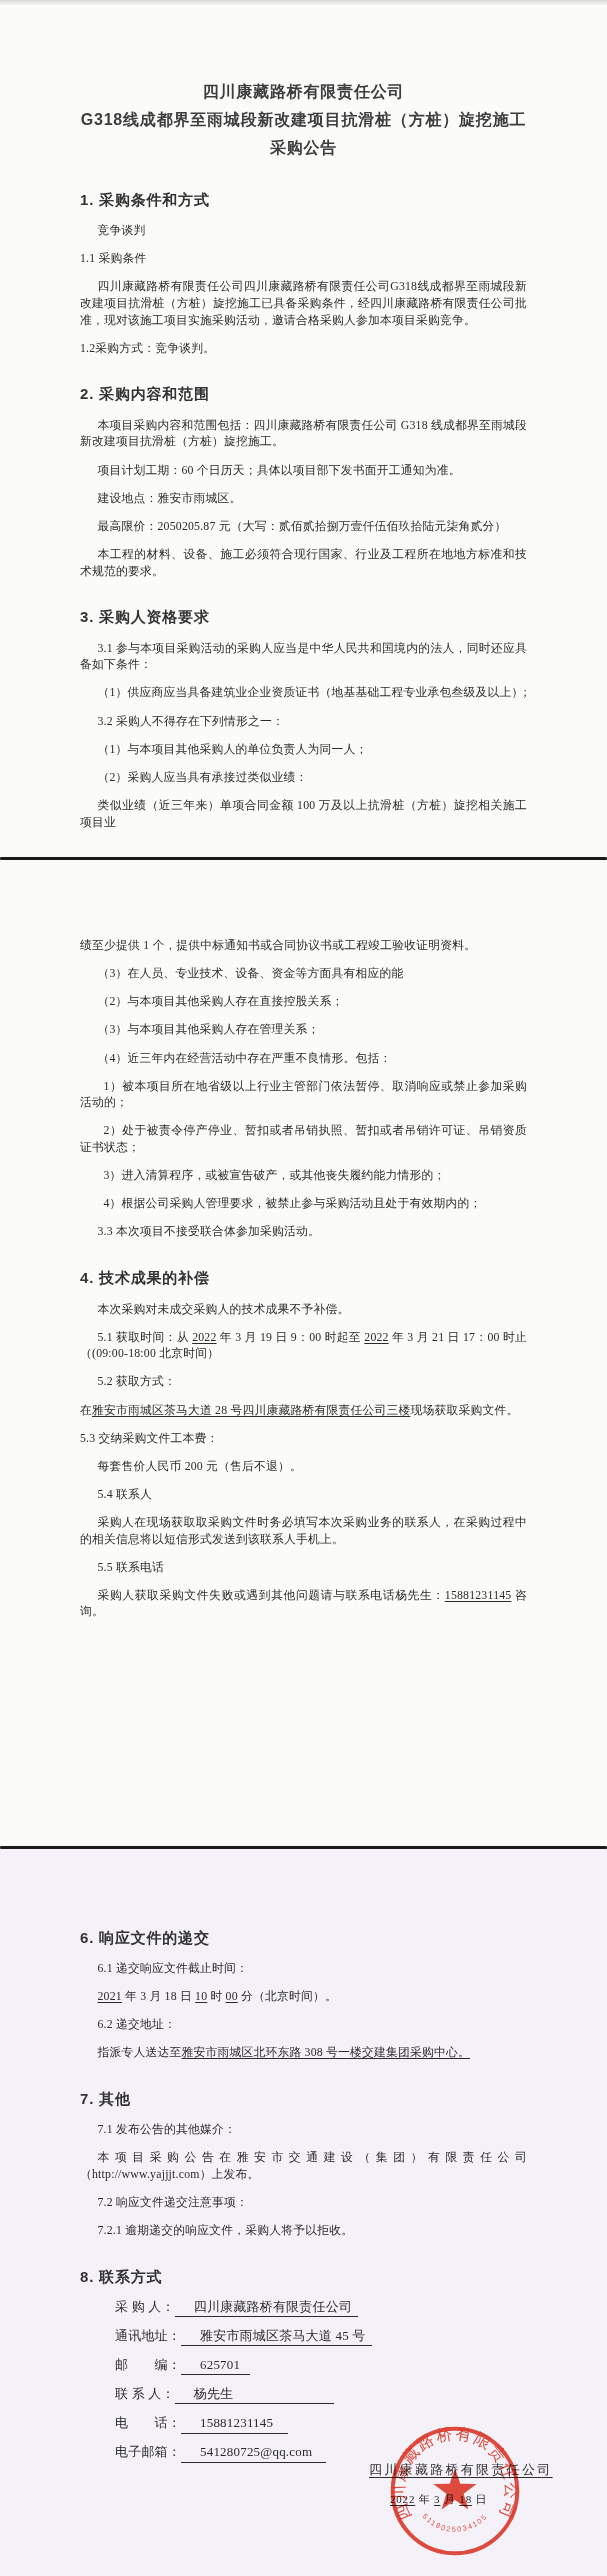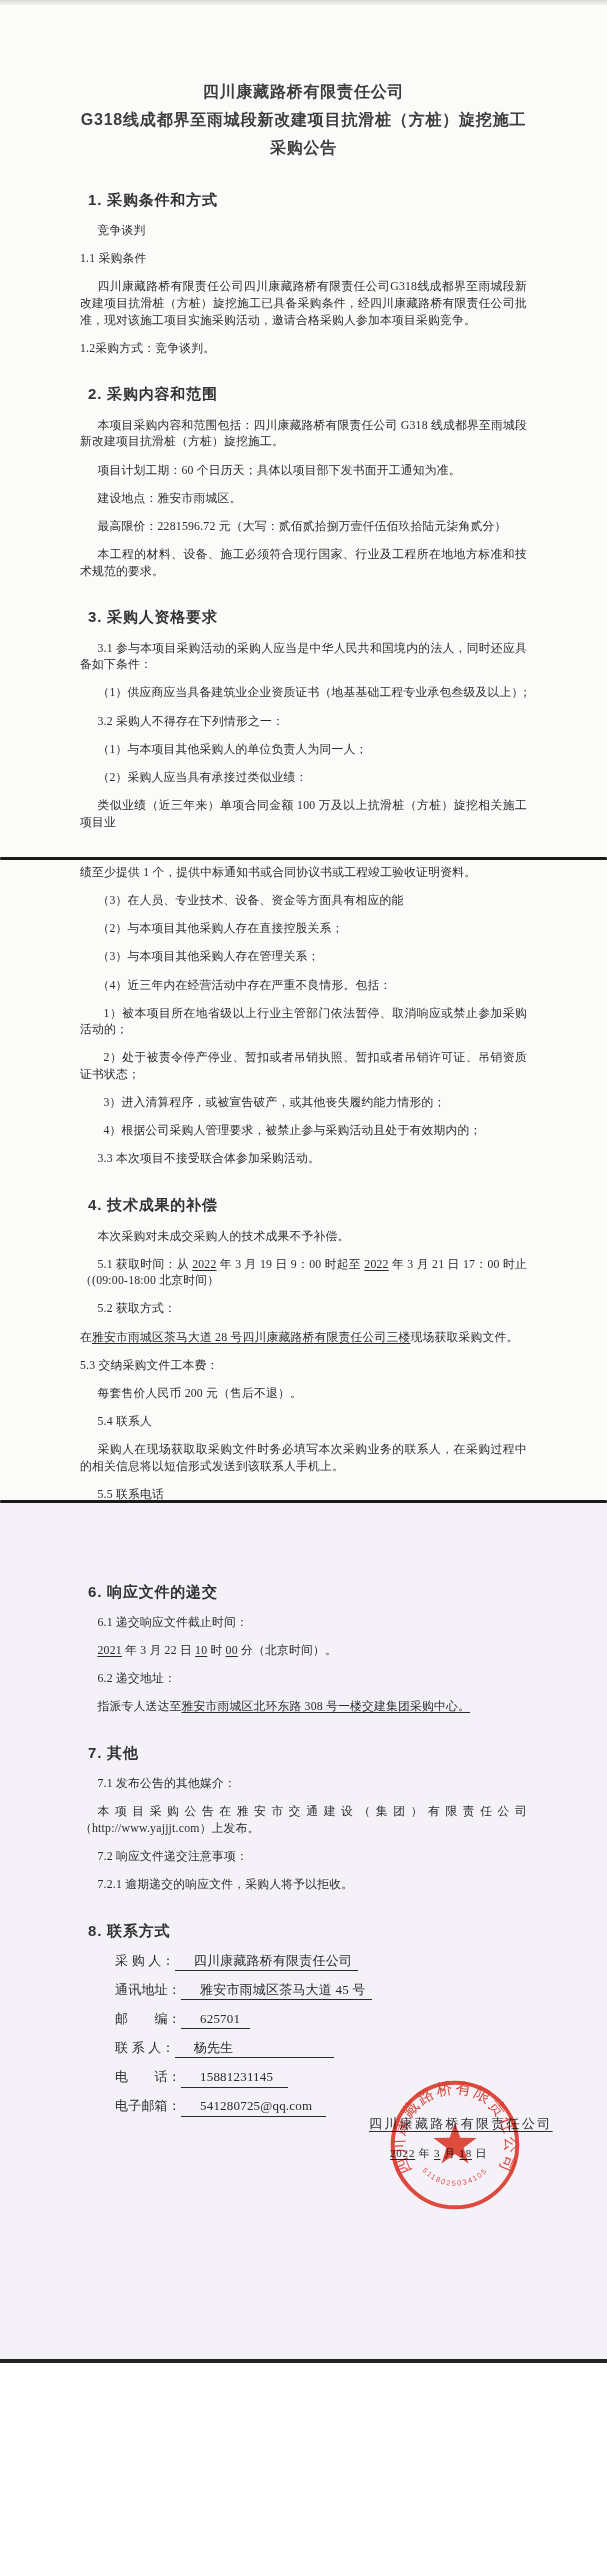--- a/index.html
+++ b/index.html
@@ -3,25 +3,25 @@
 <meta charset="utf-8">
 <style>
   html,body{margin:0;padding:0;background:#fff;}
   body{width:607px;font-family:"Liberation Serif","DejaVu Serif",serif;color:#2b2b2b;}
   .doc{width:607px;}
   .edge-top{height:4.6px;background:linear-gradient(#d8d8d4,#f4f4f0);}
   .edge-bottom{height:4.6px;background:#22221f;}
   .sep{height:3px;background:#1b1b18;border-radius:1.5px;box-shadow:0 0 0.8px #555;}
   .page{position:relative;box-sizing:border-box;padding:0 80px;overflow:hidden;}
   .p1{height:852px;padding-top:73px;background:#fbfbf9;}
-  .p2{height:640px;background:#fbfbf9;}
+  .p2{height:986px;padding-top:73px;background:#fbfbf9;}
   .p3{height:856px;padding-top:33px;background:#f5f1f8;}
   .title{margin:0 -15px;text-align:center;font-family:"Liberation Sans","DejaVu Sans",sans-serif;font-weight:700;font-size:16px;line-height:28px;color:#3d3d3d;}
   .title span{display:block;letter-spacing:0.8px;}
-  .h{font-family:"Liberation Sans","DejaVu Sans",sans-serif;font-size:15px;font-weight:700;margin:26px 8px 0;line-height:23px;letter-spacing:0.8px;color:#333;}
+  .h{font-family:"Liberation Sans","DejaVu Sans",sans-serif;font-size:15px;font-weight:700;margin:26px 0 0;line-height:23px;letter-spacing:0.8px;color:#333;}
   p{font-size:11.8px;line-height:16.7px;margin:11.4px 0 0;text-align:justify;letter-spacing:0.2px;}
   .ind{text-indent:17.5px;}
   .ind2{text-indent:23.5px;}
   .u{text-decoration:underline;text-underline-offset:2.3px;}
   .crow{margin:10.6px 0 0;font-size:13px;text-align:left;}
   .crow .lbl{display:inline-block;min-width:68px;}
   .crow .val{display:inline-block;min-width:161px;border-bottom:1px solid #2b2b2b;padding:0 6px 0.8px 1.5px;}
   .sig-co{position:absolute;left:369px;top:613px;margin:0;font-size:13px;letter-spacing:2.3px;text-decoration:underline;text-underline-offset:3px;color:#2f2f2f;}
   .sig-date{position:absolute;left:390px;top:642px;margin:0;font-size:11px;letter-spacing:0.8px;}
   .seal{position:absolute;left:388px;top:575px;width:134px;height:134px;mix-blend-mode:multiply;opacity:.93;}
@@ -42,21 +42,21 @@
     <h2 class="h">1. 采购条件和方式</h2>
     <p class="ind">竞争谈判</p>
     <p>1.1 采购条件</p>
     <p class="ind">四川康藏路桥有限责任公司四川康藏路桥有限责任公司G318线成都界至雨城段新改建项目抗滑桩（方桩）旋挖施工已具备采购条件，经四川康藏路桥有限责任公司批准，现对该施工项目实施采购活动，邀请合格采购人参加本项目采购竞争。</p>
     <p>1.2采购方式：竞争谈判。</p>
 
     <h2 class="h">2. 采购内容和范围</h2>
     <p class="ind">本项目采购内容和范围包括：四川康藏路桥有限责任公司 G318 线成都界至雨城段新改建项目抗滑桩（方桩）旋挖施工。</p>
     <p class="ind">项目计划工期：60 个日历天；具体以项目部下发书面开工通知为准。</p>
     <p class="ind">建设地点：雅安市雨城区。</p>
-    <p class="ind">最高限价：2281596.72 元（大写：贰佰贰拾捌万壹仟伍佰玖拾陆元柒角贰分）</p>
+    <p class="ind">最高限价：2050205.87 元（大写：贰佰贰拾捌万壹仟伍佰玖拾陆元柒角贰分）</p>
     <p class="ind">本工程的材料、设备、施工必须符合现行国家、行业及工程所在地地方标准和技术规范的要求。</p>
 
     <h2 class="h">3. 采购人资格要求</h2>
     <p class="ind">3.1 参与本项目采购活动的采购人应当是中华人民共和国境内的法人，同时还应具备如下条件：</p>
     <p class="ind">（1）供应商应当具备建筑业企业资质证书（地基基础工程专业承包叁级及以上）;</p>
     <p class="ind">3.2 采购人不得存在下列情形之一：</p>
     <p class="ind">（1）与本项目其他采购人的单位负责人为同一人；</p>
     <p class="ind">（2）采购人应当具有承接过类似业绩：</p>
     <p class="ind">类似业绩（近三年来）单项合同金额 100 万及以上抗滑桩（方桩）旋挖相关施工项目业</p>
   </section>
@@ -87,21 +87,21 @@
     <p class="ind">采购人在现场获取取采购文件时务必填写本次采购业务的联系人，在采购过程中的相关信息将以短信形式发送到该联系人手机上。</p>
     <p class="ind">5.5 联系电话</p>
     <p class="ind"><span>采购人获取采购文件失败或遇到其他问题请与联系电话杨先生：</span><span class="u">15881231145</span><span> 咨询。</span></p>
   </section>
 
   <div class="sep"></div>
 
   <section class="page p3">
     <h2 class="h" style="margin-top:44px;">6. 响应文件的递交</h2>
     <p class="ind">6.1 递交响应文件截止时间：</p>
-    <p class="ind"><span class="u">2021</span><span> 年 3 月 22 日 </span><span class="u">10</span><span> 时 </span><span class="u">00</span><span> 分（北京时间）。</span></p>
+    <p class="ind"><span class="u">2021</span><span> 年 3 月 18 日 </span><span class="u">10</span><span> 时 </span><span class="u">00</span><span> 分（北京时间）。</span></p>
     <p class="ind">6.2 递交地址：</p>
     <p class="ind"><span>指派专人送达至</span><span class="u">雅安市雨城区北环东路 308 号一楼交建集团采购中心。</span></p>
 
     <h2 class="h">7. 其他</h2>
     <p class="ind">7.1 发布公告的其他媒介：</p>
     <p class="ind">本项目采购公告在雅安市交通建设（集团）有限责任公司（http://www.yajjjt.com）上发布。</p>
     <p class="ind">7.2 响应文件递交注意事项：</p>
     <p class="ind">7.2.1 逾期递交的响应文件，采购人将予以拒收。</p>
 
     <h2 class="h">8. 联系方式</h2>

